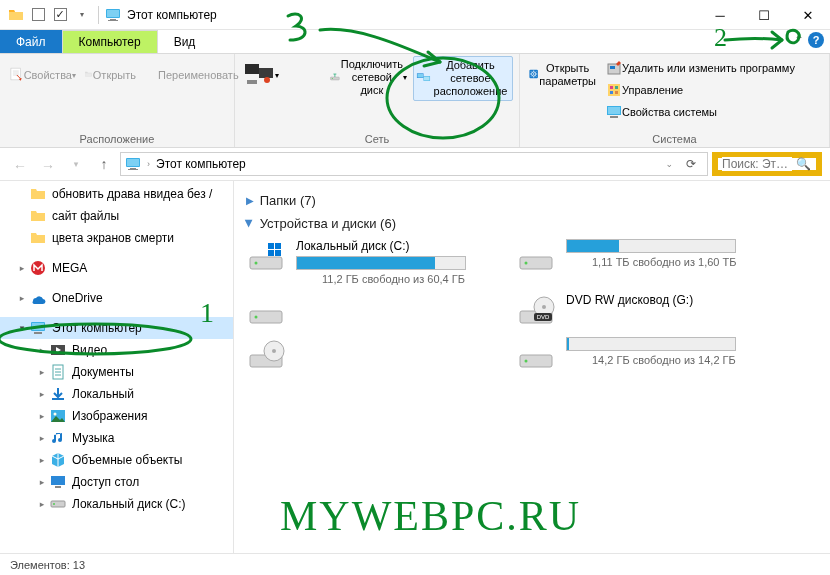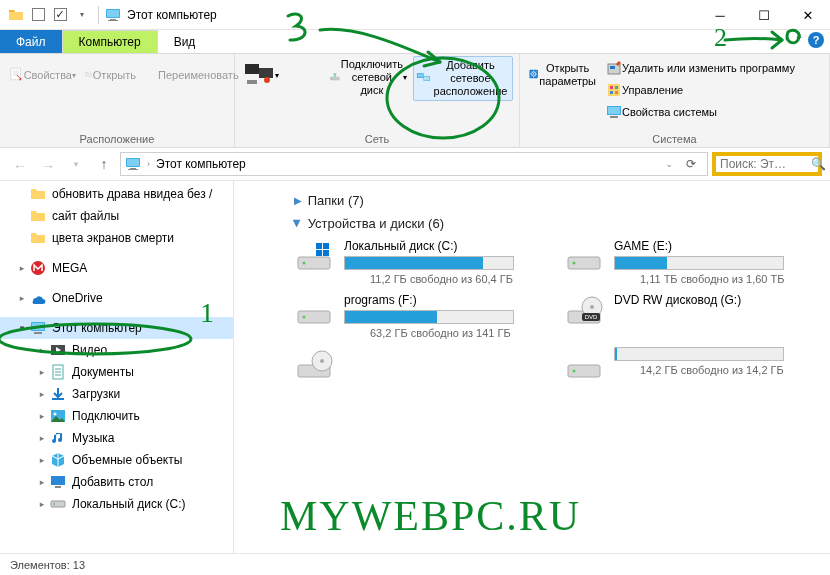--- a/index.html
+++ b/index.html
@@ -37,25 +37,25 @@
 .smallbtn { display: flex; align-items: center; gap: 0; font-size: 11px; padding: 2px 4px; }
 .smallbtn .ico { width: 16px; height: 16px; }
 
 
 .addressrow { height: 32px; display: flex; align-items: center; padding: 4px 8px; gap: 4px; }
 .nav-arrow { width: 24px; height: 24px; display: flex; align-items: center; justify-content: center; color: #606060; font-size: 14px; }
 .nav-arrow.disabled { color: #c0c0c0; }
 .addrbar { flex: 1; height: 24px; border: 1px solid #cfcfcf; display: flex; align-items: center; padding: 0 4px; gap: 6px; font-size: 12px; }
 .addrbar .crumb-sep { color: #888; font-size: 9px; }
 .refresh { width: 24px; text-align: center; color: #606060; }
-.searchbox { width: 110px; height: 24px; border: 4px solid #eab308; display: flex; align-items: center; padding: 0 4px; color: #888; font-size: 12px; gap: 21px; }
+.searchbox { width: 110px; height: 24px; border: 6px solid #eab308; display: flex; align-items: center; padding: 0 4px; color: #888; font-size: 12px; gap: 4px; }
 .searchbox input { border: none; width: 70px; font-size: 12px; color: #333; outline: none; }
 
 
-.body { display: flex; height: calc(575px - 30px - 24px - 94px - 32px - 22px); border-top: 1px solid #e5e5e5; gap: 48px; }
+.body { display: flex; height: calc(575px - 30px - 24px - 94px - 32px - 22px); border-top: 1px solid #e5e5e5; }
 .tree { width: 234px; border-right: 1px solid #e5e5e5; overflow: hidden; padding-top: 2px; }
 .tree-item { display: flex; align-items: center; height: 22px; font-size: 12px; padding-left: 8px; gap: 2px; white-space: nowrap; }
 .tree-item .chev { width: 12px; display: inline-flex; justify-content: center; color: #7a7a7a; font-size: 9px; }
 .tree-item .chev.open { color: #444; }
 .tree-item.selected { background: #cde8ff; }
 .tree-item .ticon { width: 16px; height: 16px; margin-right: 4px; display: inline-flex; align-items: center; justify-content: center; }
 .depth1 { padding-left: 16px; }
 .depth2 { padding-left: 36px; }
 .spacer-row { height: 8px; }
 
@@ -341,32 +341,32 @@
         <span>Документы</span>
       </div>
       <div class="tree-item depth2">
         <span class="chev">▸</span>
         <span class="ticon">
           <svg width="16" height="16" viewBox="0 0 16 16">
             <path d="M8 2v8M4 7l4 4 4-4" stroke="#1979ca" stroke-width="2" fill="none"></path>
             <rect x="2" y="12" width="12" height="2" fill="#1979ca"></rect>
           </svg>
         </span>
-        <span>Загрузки</span>
+        <span>Локальный</span>
       </div>
       <div class="tree-item depth2">
         <span class="chev">▸</span>
         <span class="ticon">
           <svg width="16" height="16" viewBox="0 0 16 16">
             <rect x="1" y="2" width="14" height="12" fill="#3cb0e6"></rect>
             <circle cx="5" cy="6" r="1.5" fill="#ffe"></circle>
             <path d="M1 14l5-6 4 4 2-2 3 4z" fill="#2a7b3a"></path>
           </svg>
         </span>
-        <span>Подключить</span>
+        <span>Изображения</span>
       </div>
       <div class="tree-item depth2">
         <span class="chev">▸</span>
         <span class="ticon">
           <svg width="16" height="16" viewBox="0 0 16 16">
             <path d="M6 3v8a2 2 0 11-2-2V5l8-2v7a2 2 0 11-2-2V3z" fill="#1979ca"></path>
           </svg>
         </span>
         <span>Музыка</span>
       </div>
@@ -381,21 +381,21 @@
         <span>Объемные объекты</span>
       </div>
       <div class="tree-item depth2">
         <span class="chev">▸</span>
         <span class="ticon">
           <svg width="16" height="16" viewBox="0 0 16 16">
             <rect x="1" y="2" width="14" height="9" fill="#2a88d8"></rect>
             <rect x="5" y="12" width="6" height="2" fill="#888"></rect>
           </svg>
         </span>
-        <span>Добавить стол</span>
+        <span>Доступ стол</span>
       </div>
       <div class="tree-item depth2">
         <span class="chev">▸</span>
         <span class="ticon">
           <svg width="16" height="16" viewBox="0 0 16 16">
             <rect x="1" y="5" width="14" height="6" rx="1" fill="#d0d0d0" stroke="#999"></rect>
             <circle cx="4" cy="8" r="1" fill="#5c5"></circle>
           </svg>
         </span>
         <span>Локальный диск (C:)</span>
@@ -429,39 +429,31 @@
             </div>
             <div class="dsub">11,2 ГБ свободно из 60,4 ГБ</div>
           </div>
         </div>
         <div class="device">
           <div class="dico"><svg width="40" height="36" viewBox="0 0 40 36">
               <rect x="4" y="18" width="32" height="12" rx="2" fill="#d8d8d8" stroke="#aaa"></rect>
               <circle cx="10" cy="24" r="1.5" fill="#5c5"></circle>
             </svg></div>
           <div class="dinfo">
-            <div class="dname">GAME (E:)</div>
             <div class="bar">
               <div class="fill" style="width:31%"></div>
             </div>
             <div class="dsub">1,11 ТБ свободно из 1,60 ТБ</div>
           </div>
         </div>
         <div class="device">
           <div class="dico"><svg width="40" height="36" viewBox="0 0 40 36">
               <rect x="4" y="18" width="32" height="12" rx="2" fill="#d8d8d8" stroke="#aaa"></rect>
               <circle cx="10" cy="24" r="1.5" fill="#5c5"></circle>
             </svg></div>
-          <div class="dinfo">
-            <div class="dname">programs (F:)</div>
-            <div class="bar">
-              <div class="fill" style="width:55%"></div>
-            </div>
-            <div class="dsub">63,2 ГБ свободно из 141 ГБ</div>
-          </div>
         </div>
         <div class="device">
           <div class="dico"><svg width="40" height="36" viewBox="0 0 40 36">
               <rect x="4" y="18" width="32" height="12" rx="2" fill="#d8d8d8" stroke="#aaa"></rect>
               <circle cx="28" cy="14" r="10" fill="#eee" stroke="#aaa"></circle>
               <circle cx="28" cy="14" r="2" fill="#aaa"></circle>
               <rect x="18" y="20" width="18" height="8" rx="2" fill="#333"></rect>
               <text x="27" y="26" fill="#fff" font-size="6" text-anchor="middle">DVD</text>
             </svg></div>
           <div class="dinfo">

